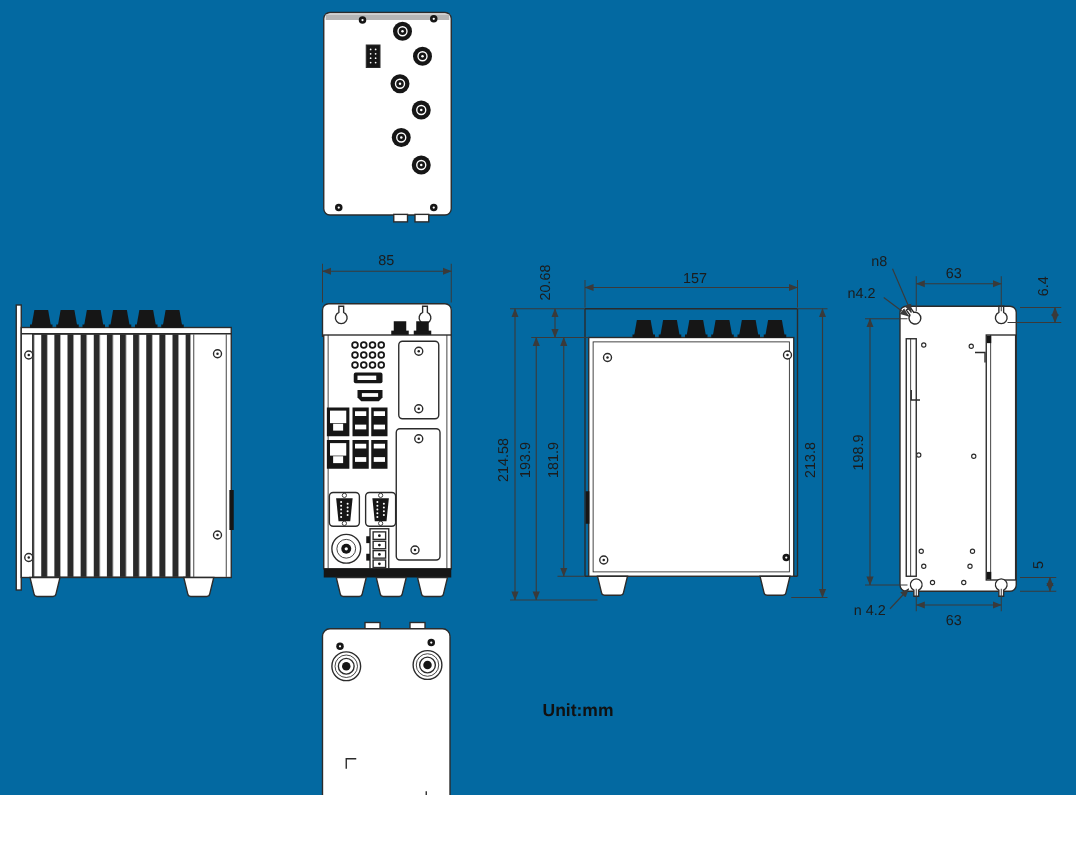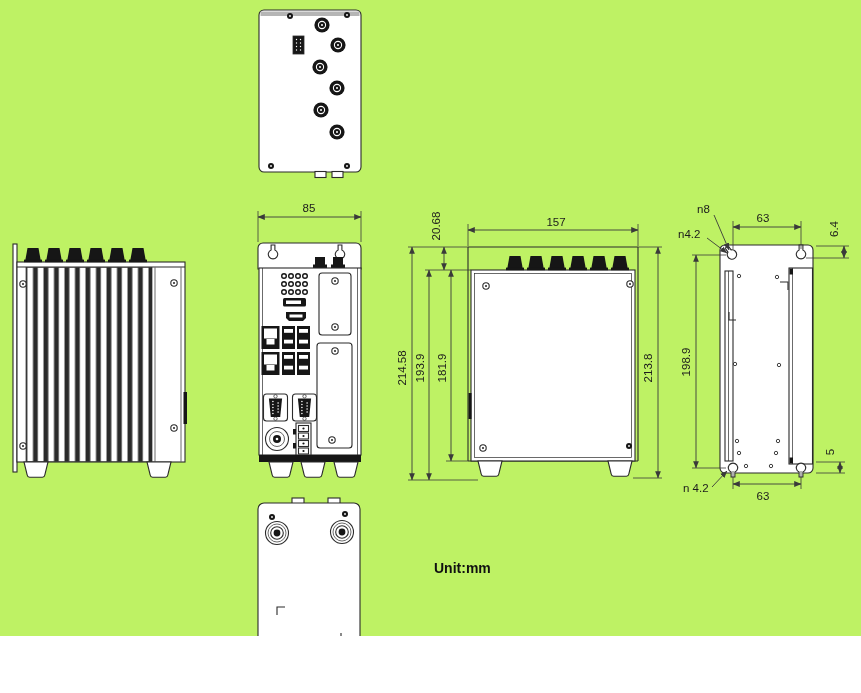--- a/index.html
+++ b/index.html
@@ -1,16 +1,16 @@
 <!DOCTYPE html>
 <html><head>
 <meta charset="utf-8">
 <style>
   html,body{margin:0;padding:0;background:#fff;}
-  .stage{position:relative;width:861px;height:636px;background:#bef264;font-family:"Liberation Sans",sans-serif;}
+  .stage{position:relative;width:861px;height:636px;background:#0369a1;font-family:"Liberation Sans",sans-serif;}
   .ln{fill:none;stroke:#2b2b2b;stroke-width:1.1;}
   .lnf{fill:#fff;stroke:#2b2b2b;stroke-width:1.1;}
   .thin{fill:none;stroke:#2b2b2b;stroke-width:0.7;}
   .dim{fill:none;stroke:#3a3a3a;stroke-width:0.9;}
   .ext{fill:none;stroke:#3a3a3a;stroke-width:0.8;}
   .lead{fill:none;stroke:#3a3a3a;stroke-width:0.9;}
   .dimtxt{font:11.5px "Liberation Sans",sans-serif;fill:#1c1c1c;}
   .unittxt{font:bold 14px "Liberation Sans",sans-serif;fill:#111;}
   .dk{fill:#161616;}
 </style>

